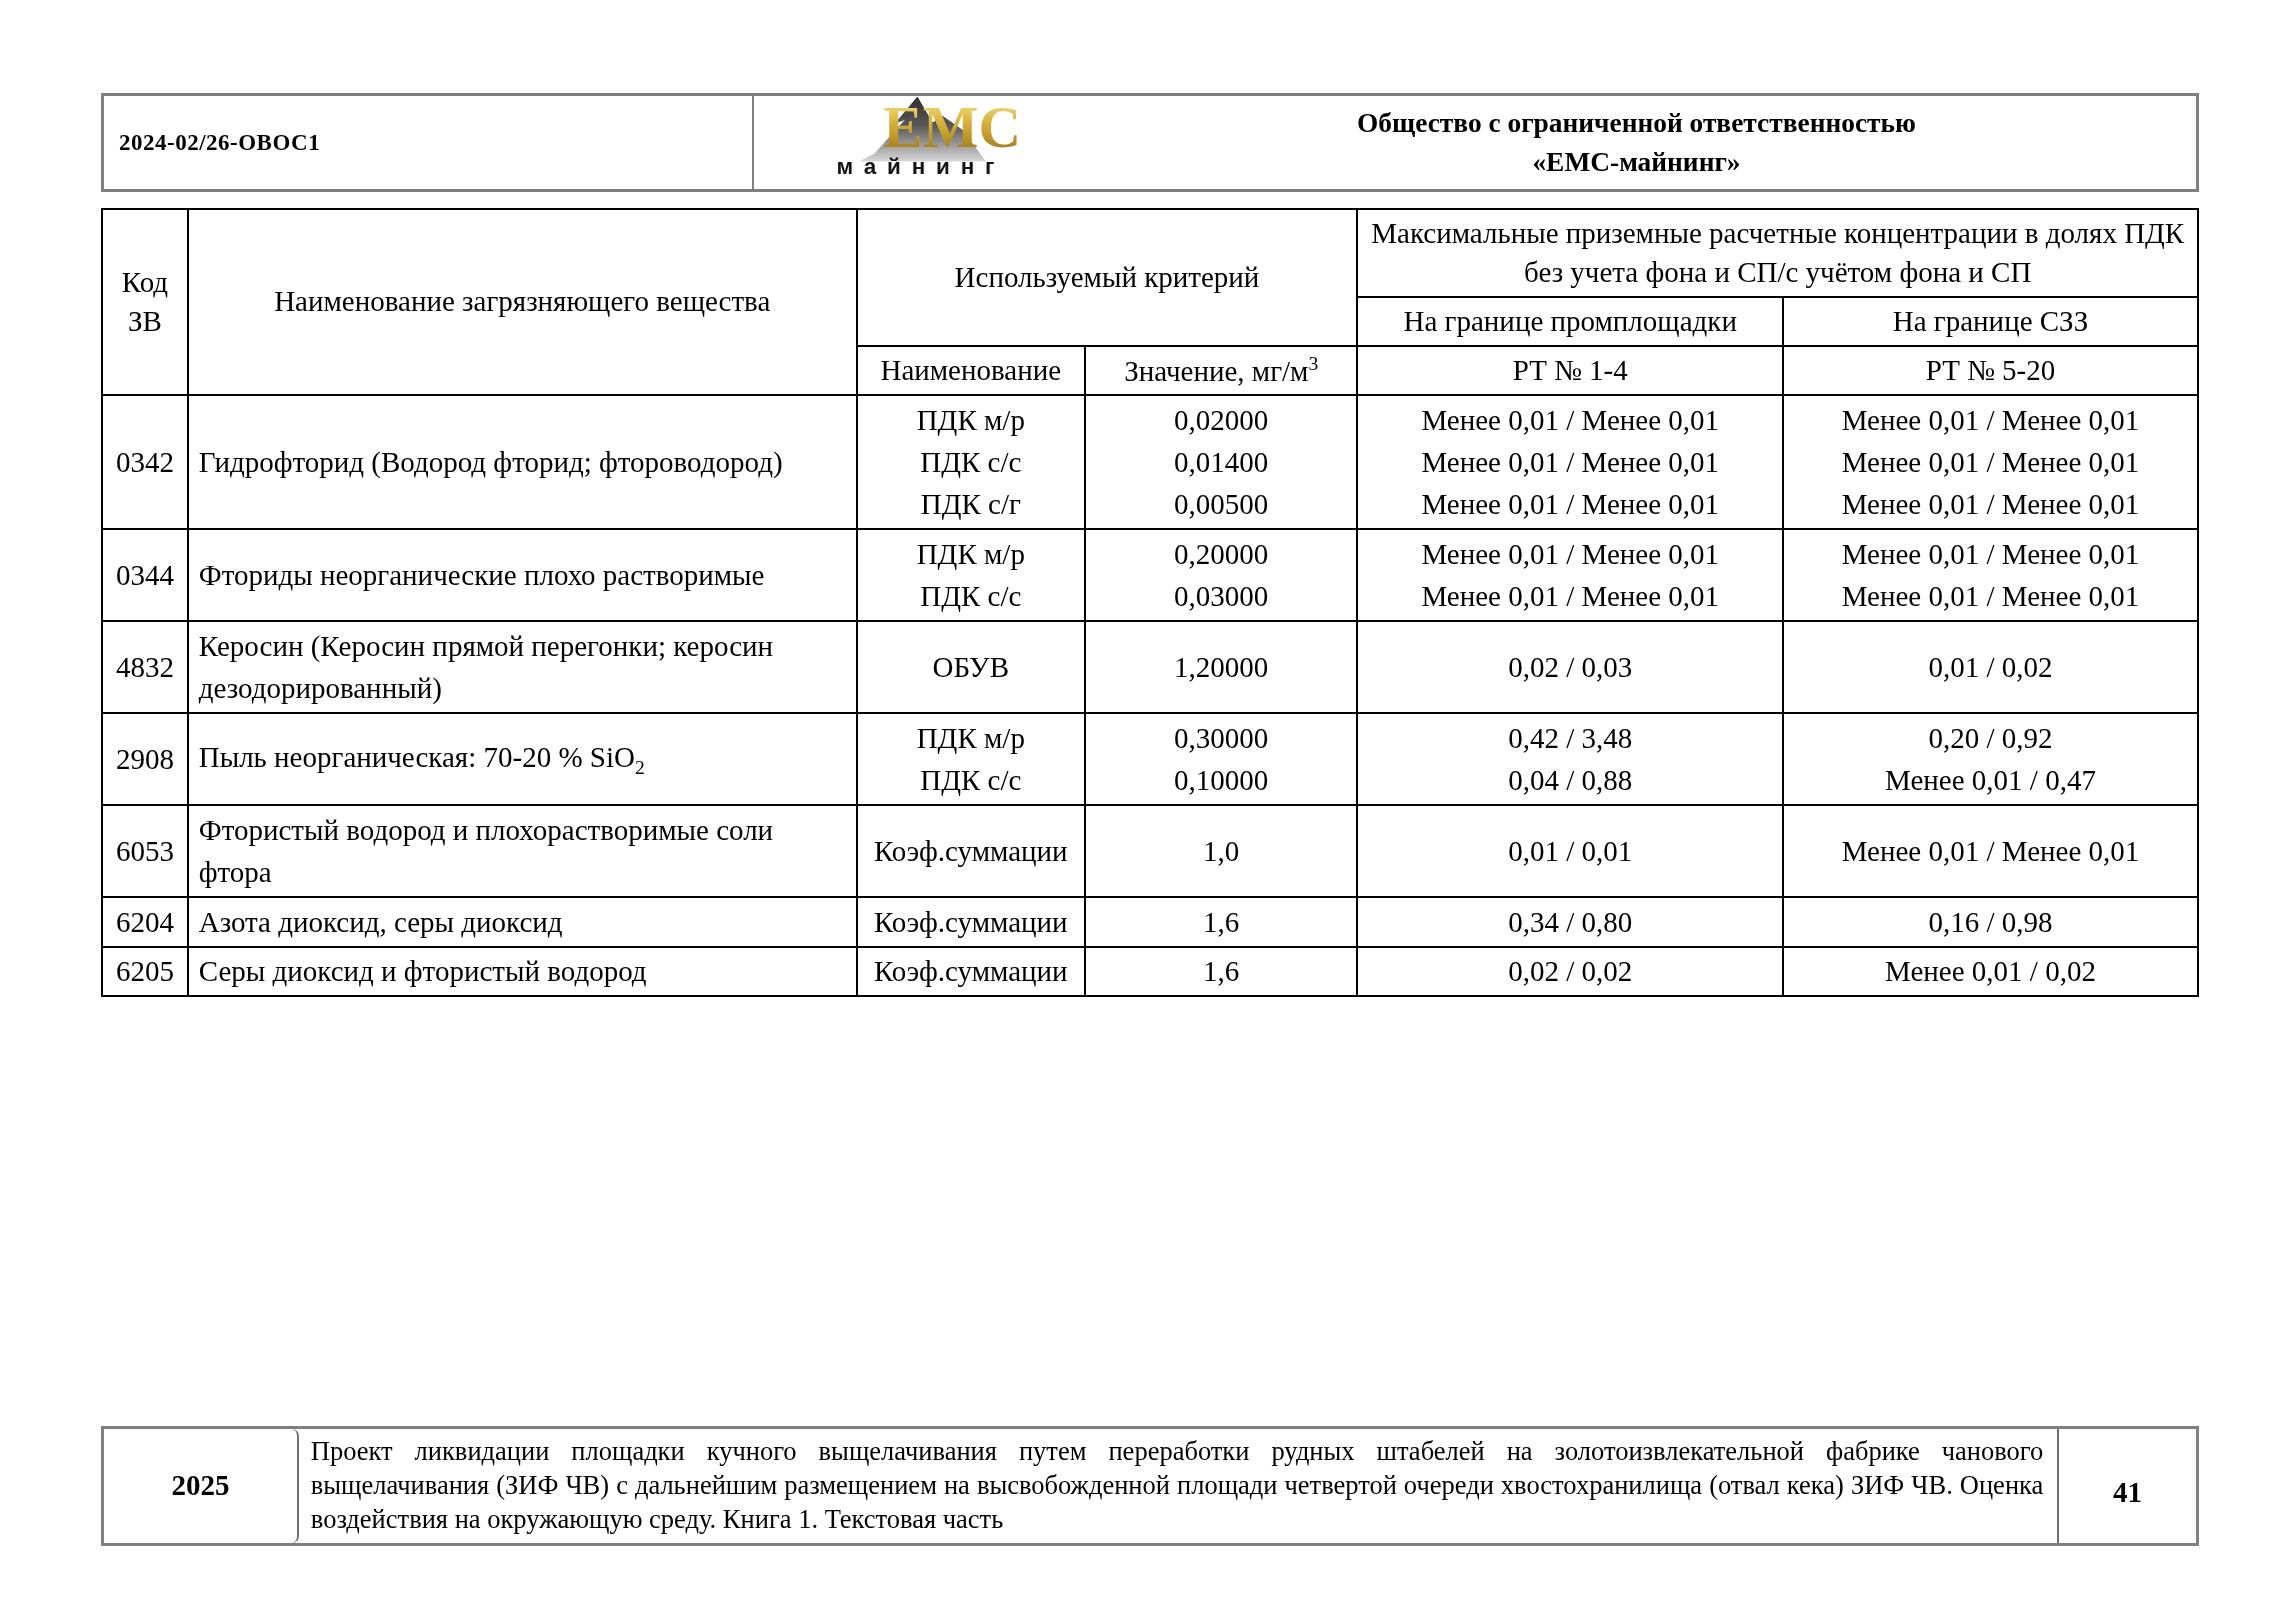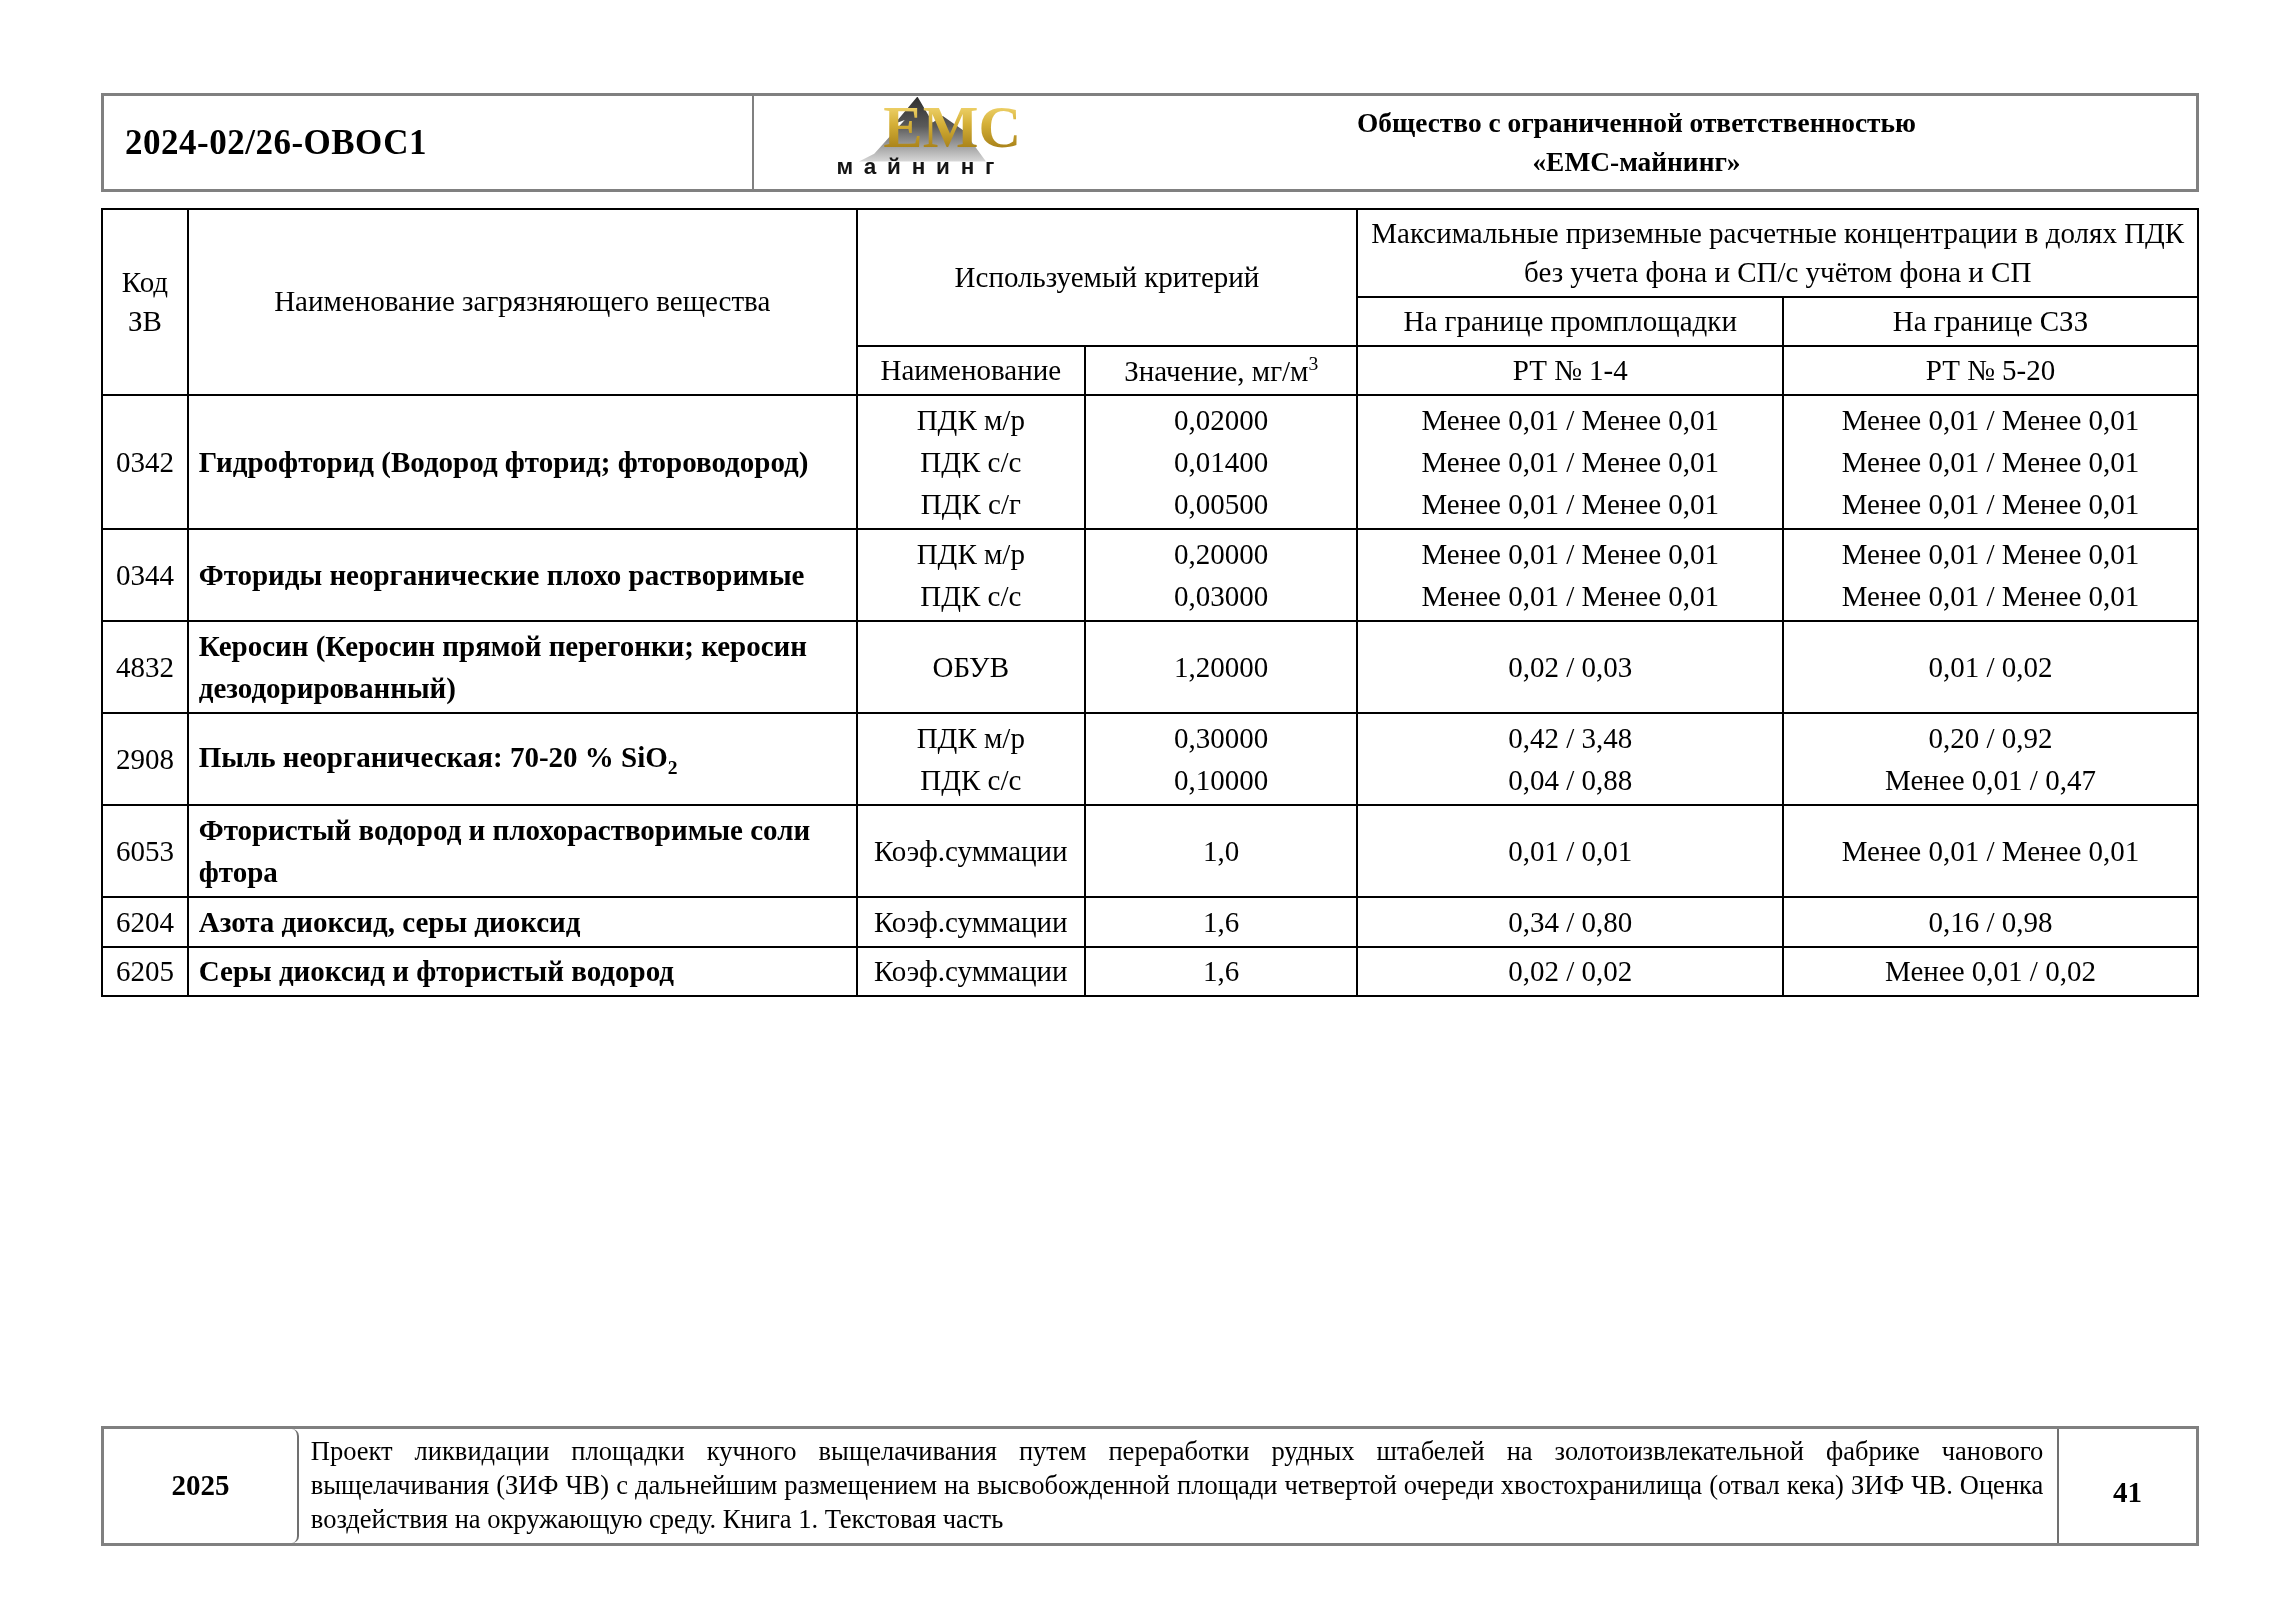--- a/index.html
+++ b/index.html
@@ -9,22 +9,22 @@
   }
   .page { position:absolute; left:101px; top:93px; width:2098px; height:1509px; }
 
   
   .header-box {
     display:flex; align-items:stretch; box-sizing:border-box;
     border:3.9px solid #808080; height:99px; background:#fff;
   }
   .header-doc {
     width:650px; box-sizing:border-box; border-right:2.9px solid #808080;
-    display:flex; align-items:center; padding-left:21px;
-    font-weight:bold; font-size:35px; letter-spacing:0.5px;
+    display:flex; align-items:center; padding-left:15px;
+    font-weight:bold; font-size:23px; letter-spacing:0.5px;
   }
   .header-logo-cell { width:323px; display:flex; align-items:center; justify-content:center; }
   .header-company {
     flex:1; display:flex; flex-direction:column; justify-content:center;
     text-align:center; font-weight:bold; font-size:27.4px; line-height:1.4;
   }
 
   
   .logo { position:relative; width:211px; height:92px; text-align:center; }
   .logo-mountain {
@@ -52,21 +52,21 @@
     width:2098px; margin-top:15.7px; border-collapse:collapse; table-layout:fixed;
     font-size:29px; background:#fff;
   }
   .main-table th, .main-table td {
     border:2px solid #000; padding:2.9px 9.8px; vertical-align:middle;
     text-align:center; white-space:pre-line; font-weight:normal;
   }
   .main-table { border:2.9px solid #000; }
   .main-table thead th { line-height:1.35; padding:3.9px 7.8px; }
   .main-table tbody td { border-top-width:2.9px; border-bottom-width:2.9px; line-height:1.45; }
-  .main-table td.ta-left { text-align:left;font-weight:bold; }
+  .main-table td.ta-left { text-align:left; }
   sup.unit-sup { font-size:19.6px; }
   sub.chem-sub { font-size:19.6px; }
 
   
   .footer-box {
     position:absolute; left:0; top:1333px; width:2098px; box-sizing:border-box;
     display:flex; align-items:stretch; border:3.9px solid #808080; min-height:105px; background:#fff;
   }
   .footer-year {
     width:195px; box-sizing:border-box; border-right:2px solid #707070;

